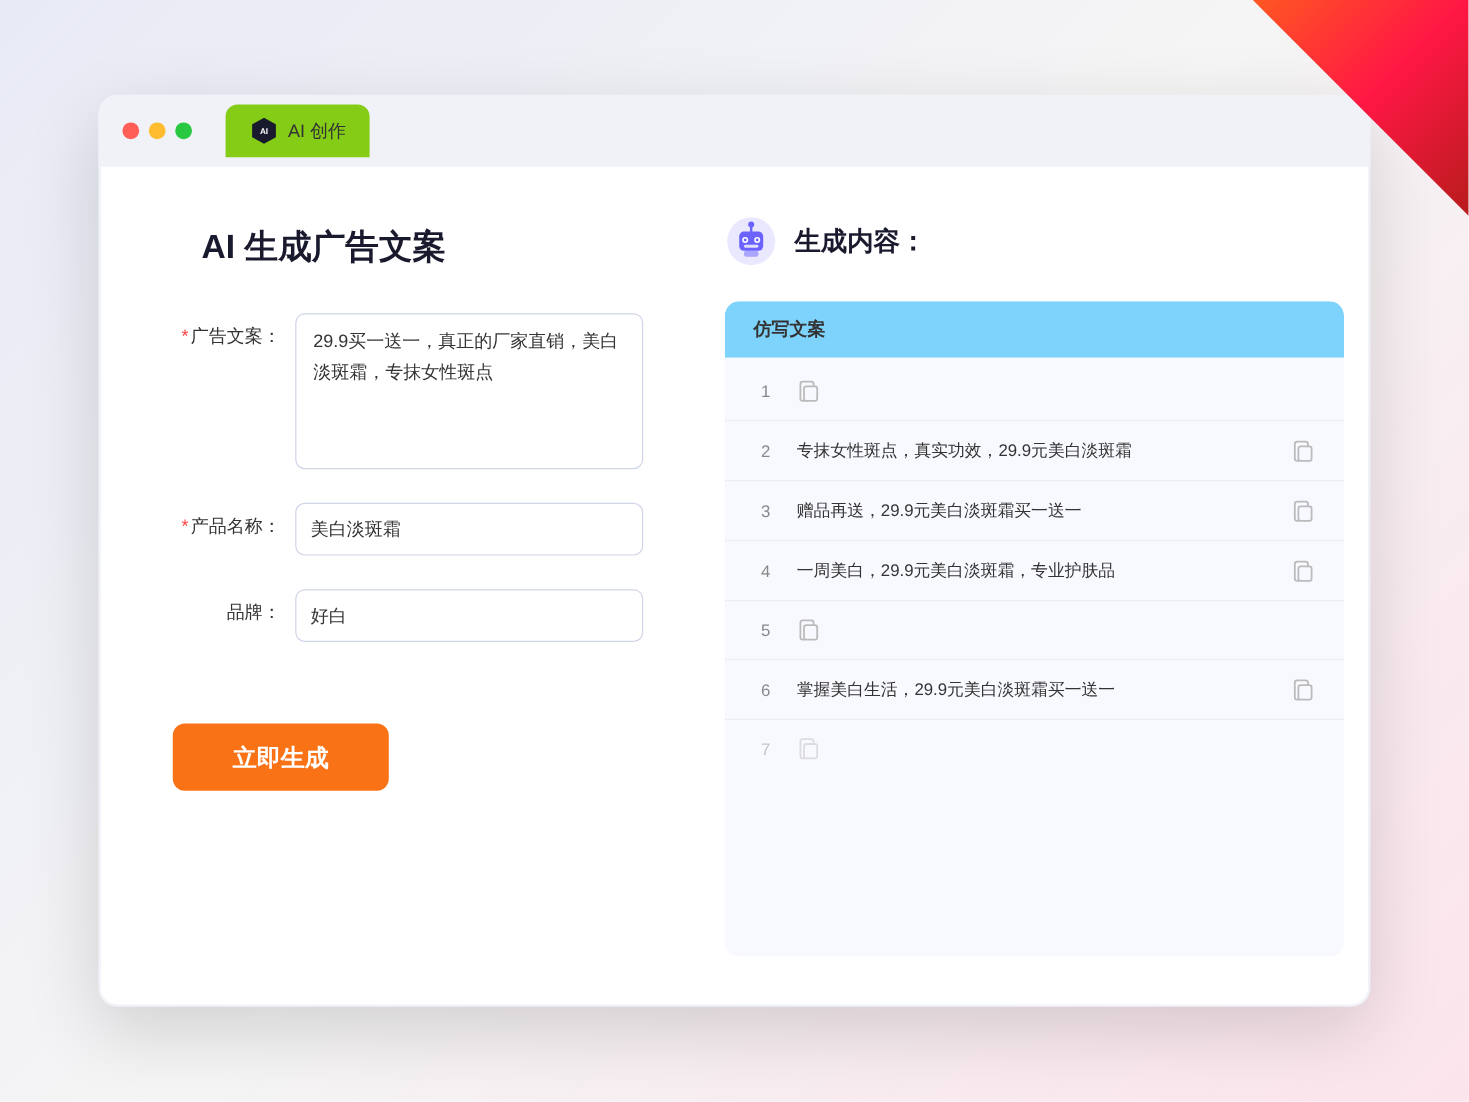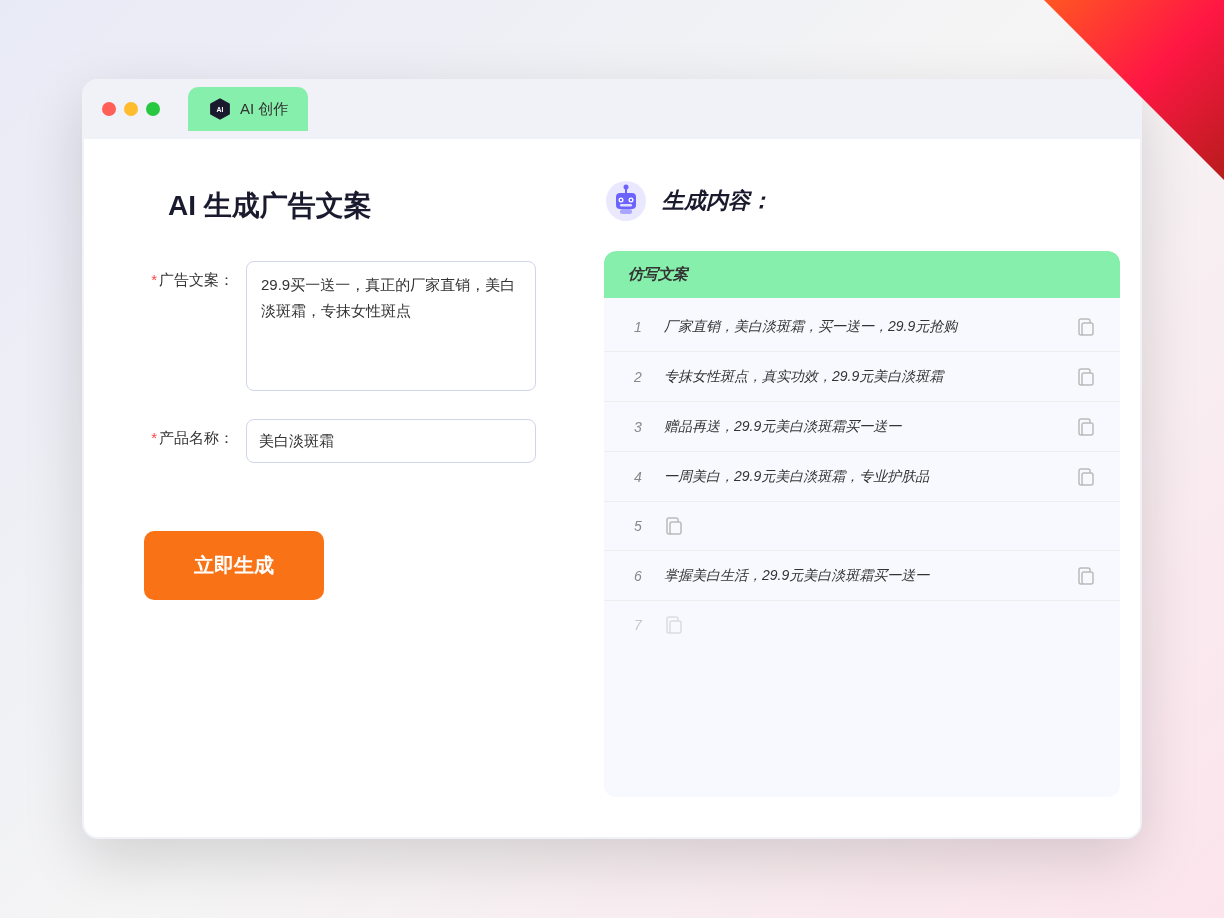--- a/index.html
+++ b/index.html
@@ -61,21 +61,21 @@
       border-radius: 50%;
     }
     .traffic-light.red { background: #ff5f57; }
     .traffic-light.yellow { background: #febc2e; }
     .traffic-light.green { background: #28c840; }
 
     .tab {
       display: flex;
       align-items: center;
       gap: 8px;
-      background: #86efac;
+      background: #84cc16;
       border-radius: 10px 10px 0 0;
       padding: 10px 20px;
       margin-left: 12px;
       justify-content: flex-end;
     }
 
     .tab-icon {
       width: 24px;
       height: 24px;
     }
@@ -154,39 +154,38 @@
     }
 
     .form-input {
       height: 44px;
       padding-left: 12px;
     }
 
     .btn-generate {
       margin-top: 40px;
       width: 180px;
-      height: 69px;
+      height: 56px;
       background: #f97316;
       border: none;
       border-radius: 10px;
       color: white;
       font-size: 20px;
       font-weight: 600;
       cursor: pointer;
       font-family: inherit;
     }
 
     
     .right-panel {
       flex: 1;
       padding: 40px 20px 40px 20px;
       display: flex;
       flex-direction: column;
       overflow: hidden;
-      font-style: italic;
     }
 
     .output-header {
       display: flex;
       align-items: center;
       gap: 14px;
       margin-bottom: 28px;
     }
 
     .robot-icon {
@@ -205,21 +204,21 @@
       background: #f8f9ff;
       border-radius: 12px;
       flex: 1;
       overflow: hidden;
       display: flex;
       flex-direction: column;
     }
 
     .results-header {
       padding: 14px 24px;
-      background: #86efac;
+      background: #7dd3fc;
       border-radius: 12px 12px 0 0;
     }
 
     .results-header-label {
       font-size: 15px;
       font-weight: 600;
       color: #333;
     }
 
     .results-list {
@@ -301,20 +300,24 @@
         <textarea class="form-textarea" style="">29.9买一送一，真正的厂家直销，美白淡斑霜，专抹女性斑点</textarea>
       </div>
 
       <div class="form-group">
         <label class="form-label">
           <span class="required-star">*</span><span>产品名称：</span>
         </label>
         <input type="text" class="form-input" value="美白淡斑霜" style="">
       </div>
 
+      <div class="form-group">
+        <label class="form-label">品牌：</label>
+        <input type="text" class="form-input" value="好白" style="">
+      </div>
 
       <button class="btn-generate">立即生成</button>
     </div>
 
     <div class="right-panel">
       <div class="output-header">
 
         <svg class="robot-icon" viewBox="0 0 44 44" fill="none">
           <circle cx="22" cy="22" r="20" fill="#6c63ff" opacity="0.15"></circle>
 
@@ -335,21 +338,20 @@
         <span class="output-title">生成内容：</span>
       </div>
 
       <div class="results-container">
         <div class="results-header">
           <span class="results-header-label">仿写文案</span>
         </div>
         <div class="results-list" id="results-list">
         <div class="result-item">
       <span class="result-num">1</span>
-      <span class="result-text">厂家直销，美白淡斑霜，买一送一，29.9元抢购</span>
       <svg class="copy-icon" viewBox="0 0 20 20" fill="none">
         <rect x="6" y="6" width="11" height="12" rx="2" stroke="#bbb" stroke-width="1.5" fill="none"></rect>
         <path d="M14 6V4a2 2 0 00-2-2H5a2 2 0 00-2 2v12a2 2 0 002 2h2" stroke="#bbb" stroke-width="1.5" fill="none"></path>
       </svg>
     </div>
             <div class="result-item">
       <span class="result-num">2</span>
       <span class="result-text">专抹女性斑点，真实功效，29.9元美白淡斑霜</span>
       <svg class="copy-icon" viewBox="0 0 20 20" fill="none">
         <rect x="6" y="6" width="11" height="12" rx="2" stroke="#bbb" stroke-width="1.5" fill="none"></rect>

